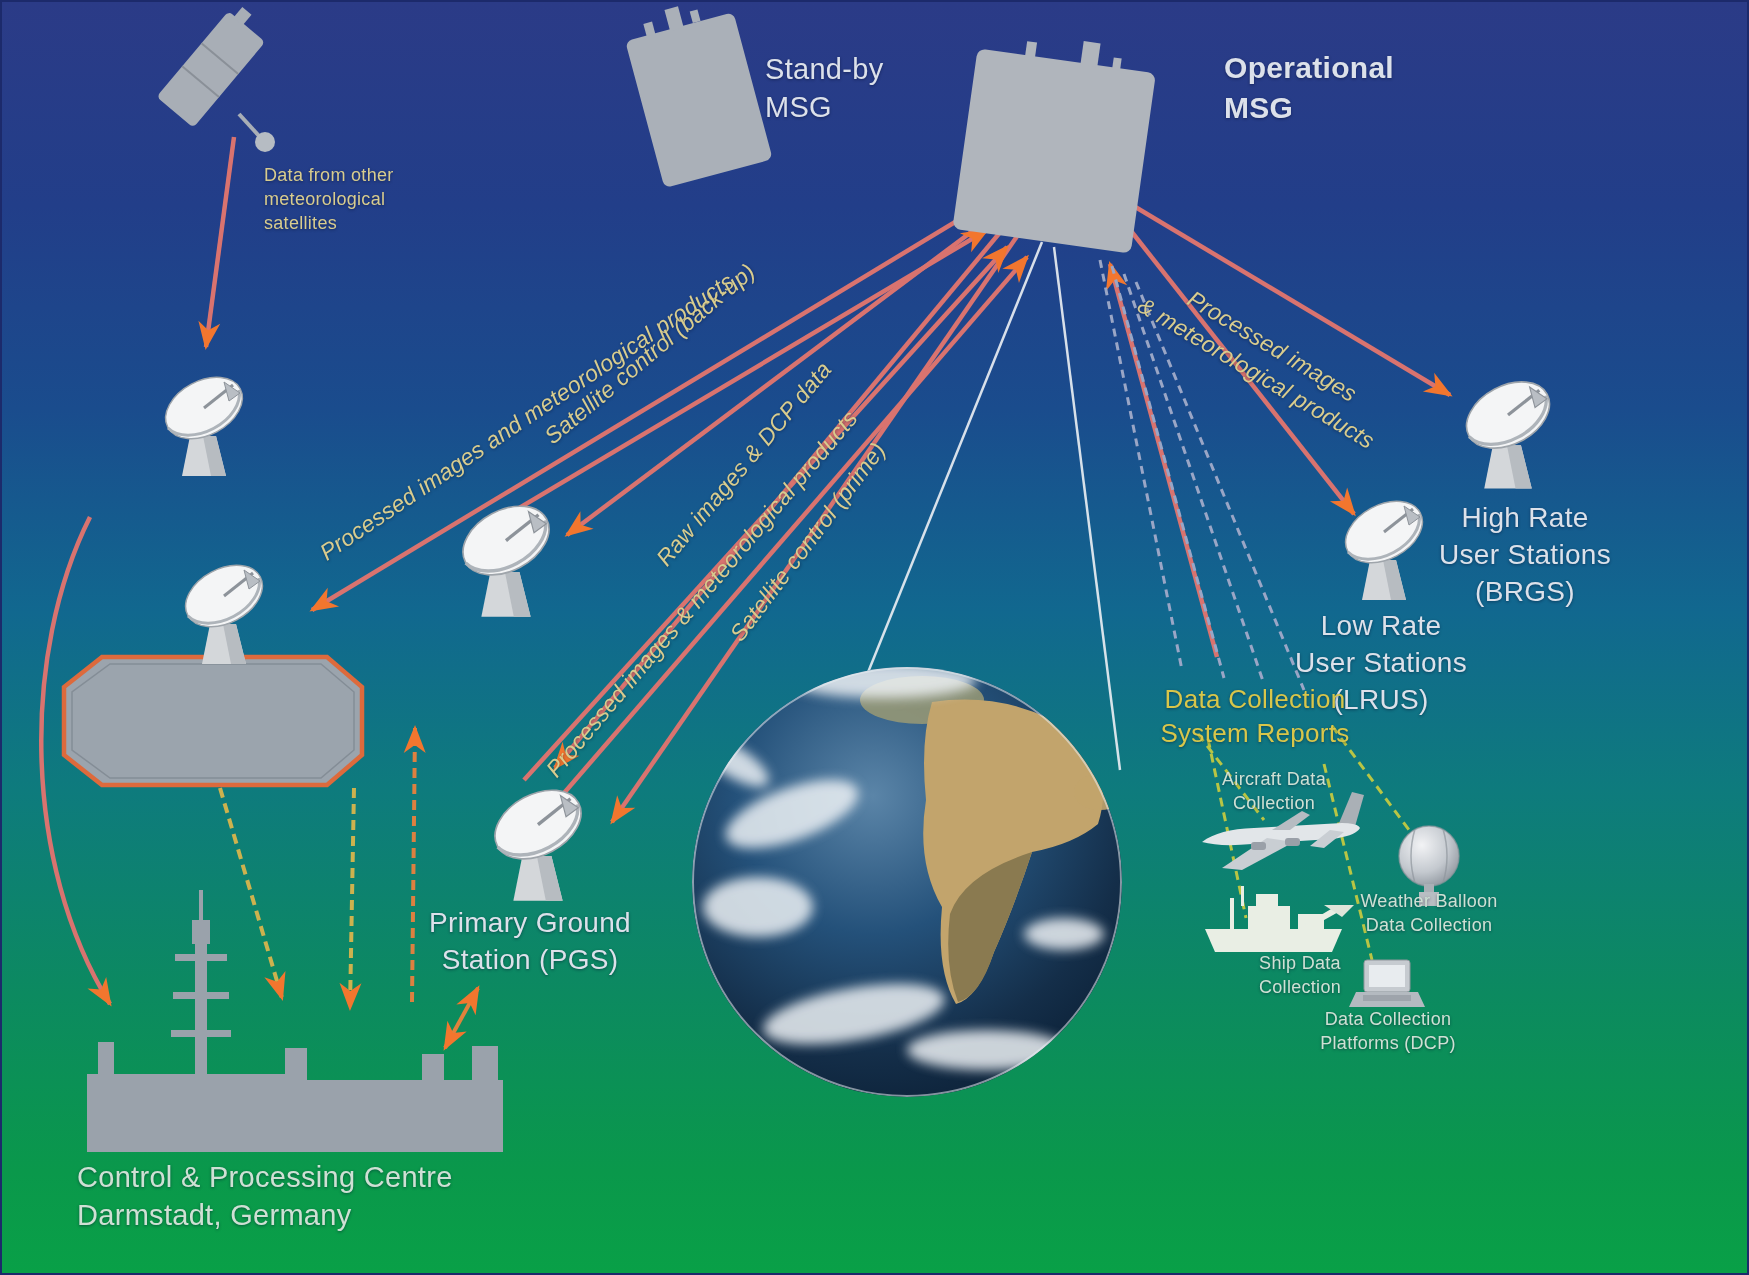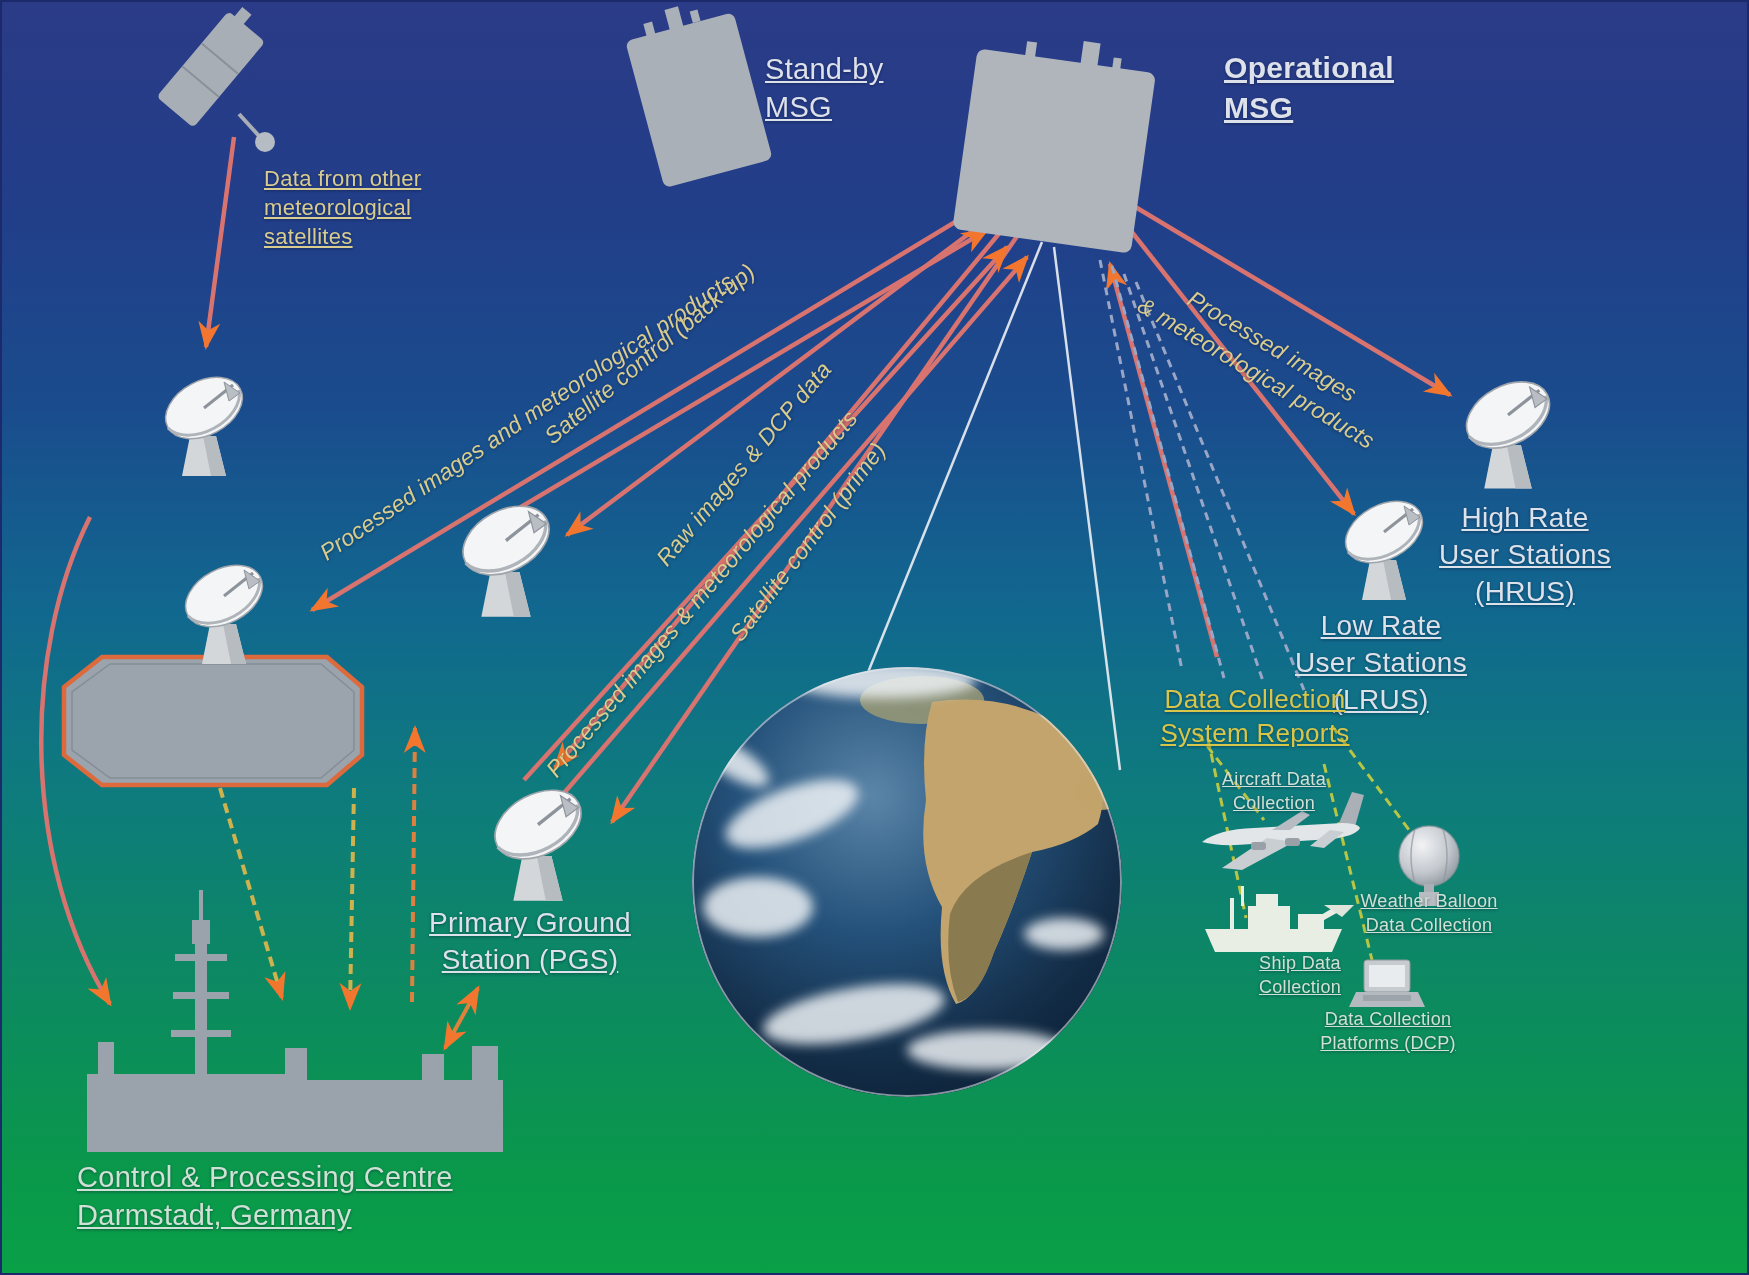--- a/index.html
+++ b/index.html
@@ -9,25 +9,24 @@
     background:linear-gradient(180deg,
       #2b3b87 0%, #223e89 16%, #1a4c8d 32%, #11688f 48%,
       #0e7b7d 62%, #0c8a60 78%, #0a984b 92%, #09a047 100%);
     border:2px solid #1c2a6b; box-sizing:border-box;
   }
   svg.layer { position:absolute; left:0; top:0; }
   .lbl {
     position:absolute; white-space:pre-line; line-height:1.32;
     color:#dce1ea; font-size:28px; letter-spacing:.3px;
     text-shadow:0 1px 3px rgba(0,10,40,.45);
-    text-decoration:underline;
   }
   .lbl.center { text-align:center; transform:translateX(-50%); }
   .lbl.bold { font-weight:700; }
-  .lbl.note { color:#d8cc8e; font-size:22px; }
+  .lbl.note { color:#d8cc8e; font-size:18px; }
   .lbl.green { color:#cfe0d4; font-size:18px; }
   .lbl.yellow { color:#d8c64a; font-size:26px; }
   .rot {
     position:absolute; white-space:pre; color:#d8cc8e;
     font-style:italic; font-size:23px; letter-spacing:.2px;
     text-shadow:0 1px 3px rgba(0,10,40,.4);
   }
 </style>
 </head>
 <body>
@@ -244,21 +243,21 @@
 
 
 <div class="lbl green" style="left:75px; top:1156px; font-size:29px;">Control &amp; Processing Centre
 Darmstadt, Germany</div>
 
 <div class="lbl center" style="left:528px; top:903px;">Primary Ground
 Station (PGS)</div>
 
 <div class="lbl center" style="left:1523px; top:498px;">High Rate
 User Stations
-(HRUS)</div>
+(BRGS)</div>
 
 <div class="lbl center" style="left:1379px; top:606px;">Low Rate
 User Stations
 (LRUS)</div>
 
 <div class="lbl yellow center" style="left:1253px; top:680px;">Data Collection
 System Reports</div>
 
 <div class="lbl green center" style="left:1272px; top:766px;">Aircraft Data
 Collection</div>

